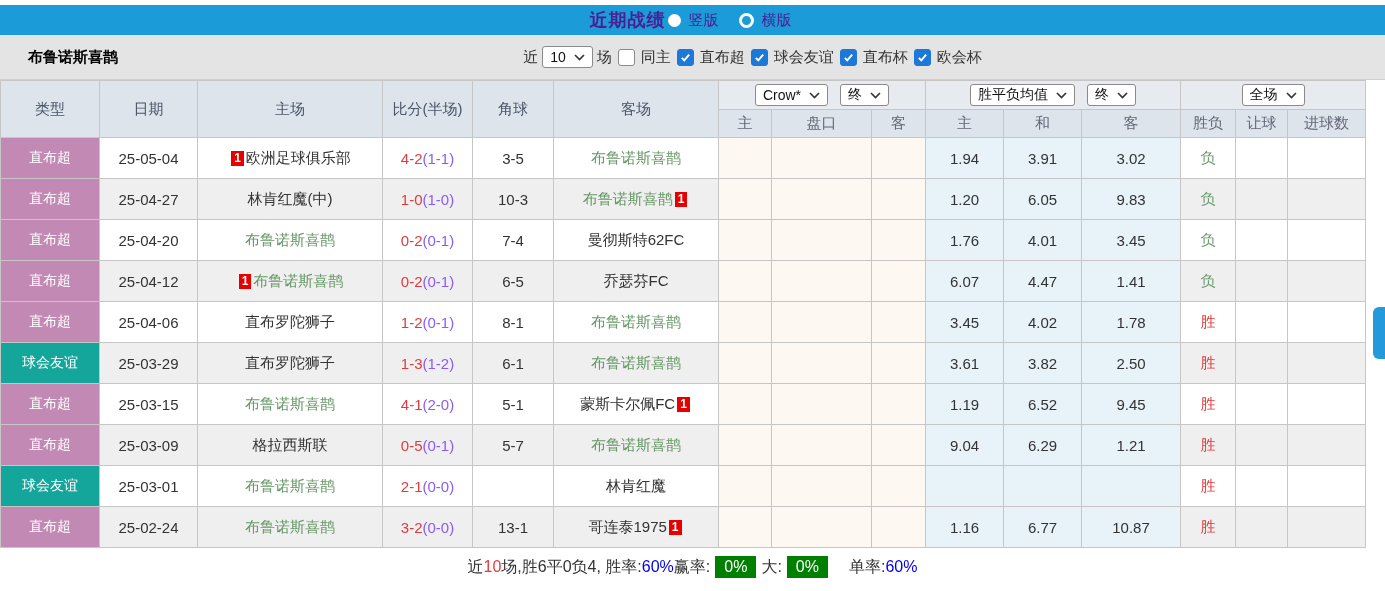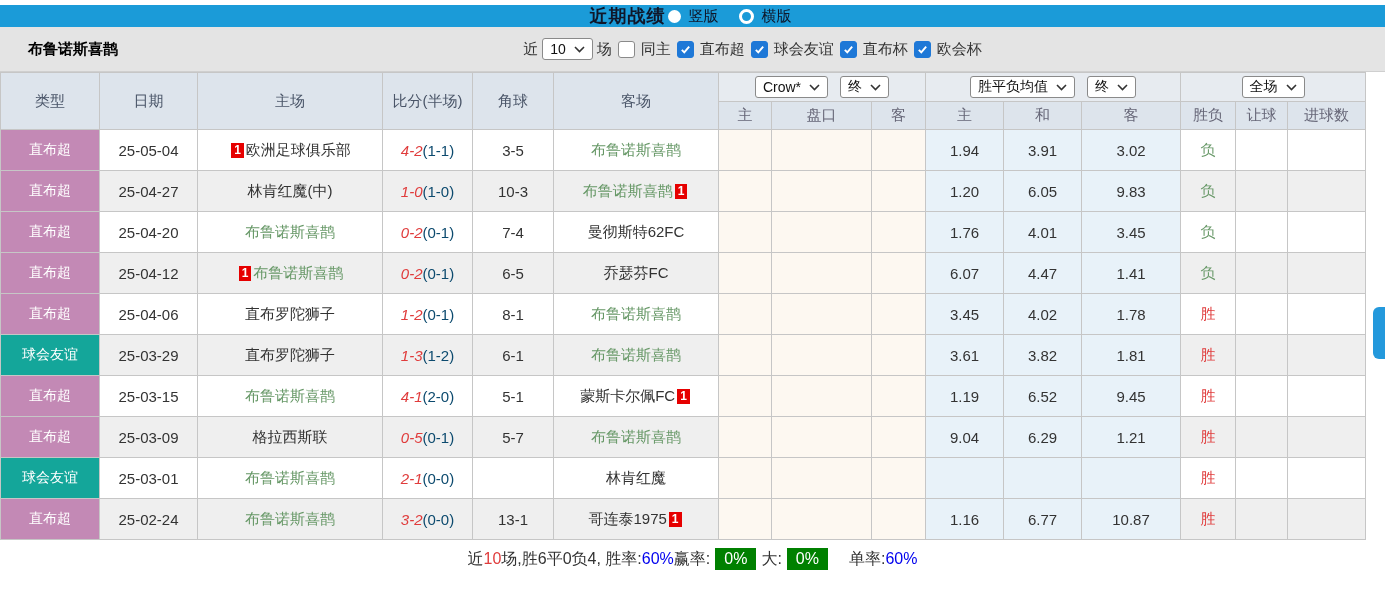--- a/index.html
+++ b/index.html
@@ -6,22 +6,22 @@
     --topbar:#1b9bd8; --pink:#c389b5; --teal:#14a69a;
     --green:#679867; --red:#e03c3c; --blue:#0000ee; --gbadge:#008000;
     --headerbg:#dde4ec; --groupbg:#e7ebf0; --cream:#fdf8f1; --lightblue:#e8f2f9;
     --alt:#efefef; --border:#c6c6c6; --filterbg:#e4e4e4; --checkblue:#1e78d7;
   }
   html,body{margin:0;padding:0;width:1385px;height:591px;overflow:hidden;
     background:#fff;font-family:"Liberation Sans","DejaVu Sans",sans-serif;}
   .page{position:relative;width:1385px;height:591px;}
 
   
-  .titlebar{margin-top:5px;height:22px;background:var(--topbar);
-    display:flex;align-items:center;justify-content:center;color:#0f172a;}
+  .titlebar{margin-top:5px;height:30px;background:var(--topbar);
+    display:flex;align-items:center;justify-content:center;color:#4c1d95;}
   .title{font-size:18px;font-weight:bold;letter-spacing:1px;}
   .radio-label{font-size:15px;margin:0 4px;}
   .radio-filled{width:13px;height:13px;border-radius:50%;background:#fff;margin-left:2px;margin-right:4px;}
   .radio-ring{width:15px;height:15px;border-radius:50%;border:3.5px solid #fff;box-sizing:border-box;margin-left:16px;margin-right:4px;}
 
   
   .filterbar{height:44px;background:var(--filterbg);border-bottom:1px solid #cfcfcf;
     display:flex;align-items:center;position:relative;font-size:15px;color:#222;}
   .team-name{position:absolute;left:28px;font-weight:bold;font-size:15px;color:#000;}
   .controls{display:flex;align-items:center;margin:0 auto;transform:translateX(60px);}
@@ -51,22 +51,22 @@
   tbody td{height:40px;font-size:15px;color:#333;background:#fff;}
   tr.alt td{background:var(--alt);}
   td.type{color:#fff;font-size:14px;}
   td.type.pink{background:var(--pink) !important;}
   td.type.teal{background:var(--teal) !important;}
   td.hcap{background:var(--cream) !important;}
   td.odds{background:var(--lightblue) !important;font-size:15px;}
   td.res.win{color:var(--red);}
   td.res.loss{color:var(--green);}
   span.green{color:var(--green);}
-  .ft{color:var(--red);font-style:italic;}
-  .ht{color:#0c4a6e;}
+  .ft{color:var(--red);}
+  .ht{color:#8b5cf6;}
   .redbox{display:inline-block;background:#e60000;color:#fff;font-size:12px;font-weight:bold;
     padding:0 3px;margin:0 2px;line-height:15px;vertical-align:1px;}
 
   
   .summary{height:38px;display:flex;align-items:center;justify-content:center;
     font-size:16px;color:#333;}
   .summary .blue{color:var(--blue);}
   .summary .red{color:var(--red);}
   .summary .gbadge{background:var(--gbadge);color:#fff;padding:2px 9px;margin:0 5px;}
 
@@ -299,21 +299,21 @@
           <td class="date">25-03-29</td>
           <td class="team"><span>直布罗陀狮子</span></td>
           <td class="score"><span class="ft">1-3</span><span class="ht">(1-2)</span></td>
           <td class="corner">6-1</td>
           <td class="team"><span class="green">布鲁诺斯喜鹊</span></td>
           <td class="hcap"></td>
           <td class="hcap"></td>
           <td class="hcap"></td>
           <td class="odds">3.61</td>
           <td class="odds">3.82</td>
-          <td class="odds">1.81</td>
+          <td class="odds">2.50</td>
           <td class="res win">胜</td>
           <td class="plain"></td>
           <td class="plain"></td>
         </tr>
         <tr>
           <td class="type pink">直布超</td>
           <td class="date">25-03-15</td>
           <td class="team"><span class="green">布鲁诺斯喜鹊</span></td>
           <td class="score"><span class="ft">4-1</span><span class="ht">(2-0)</span></td>
           <td class="corner">5-1</td>

